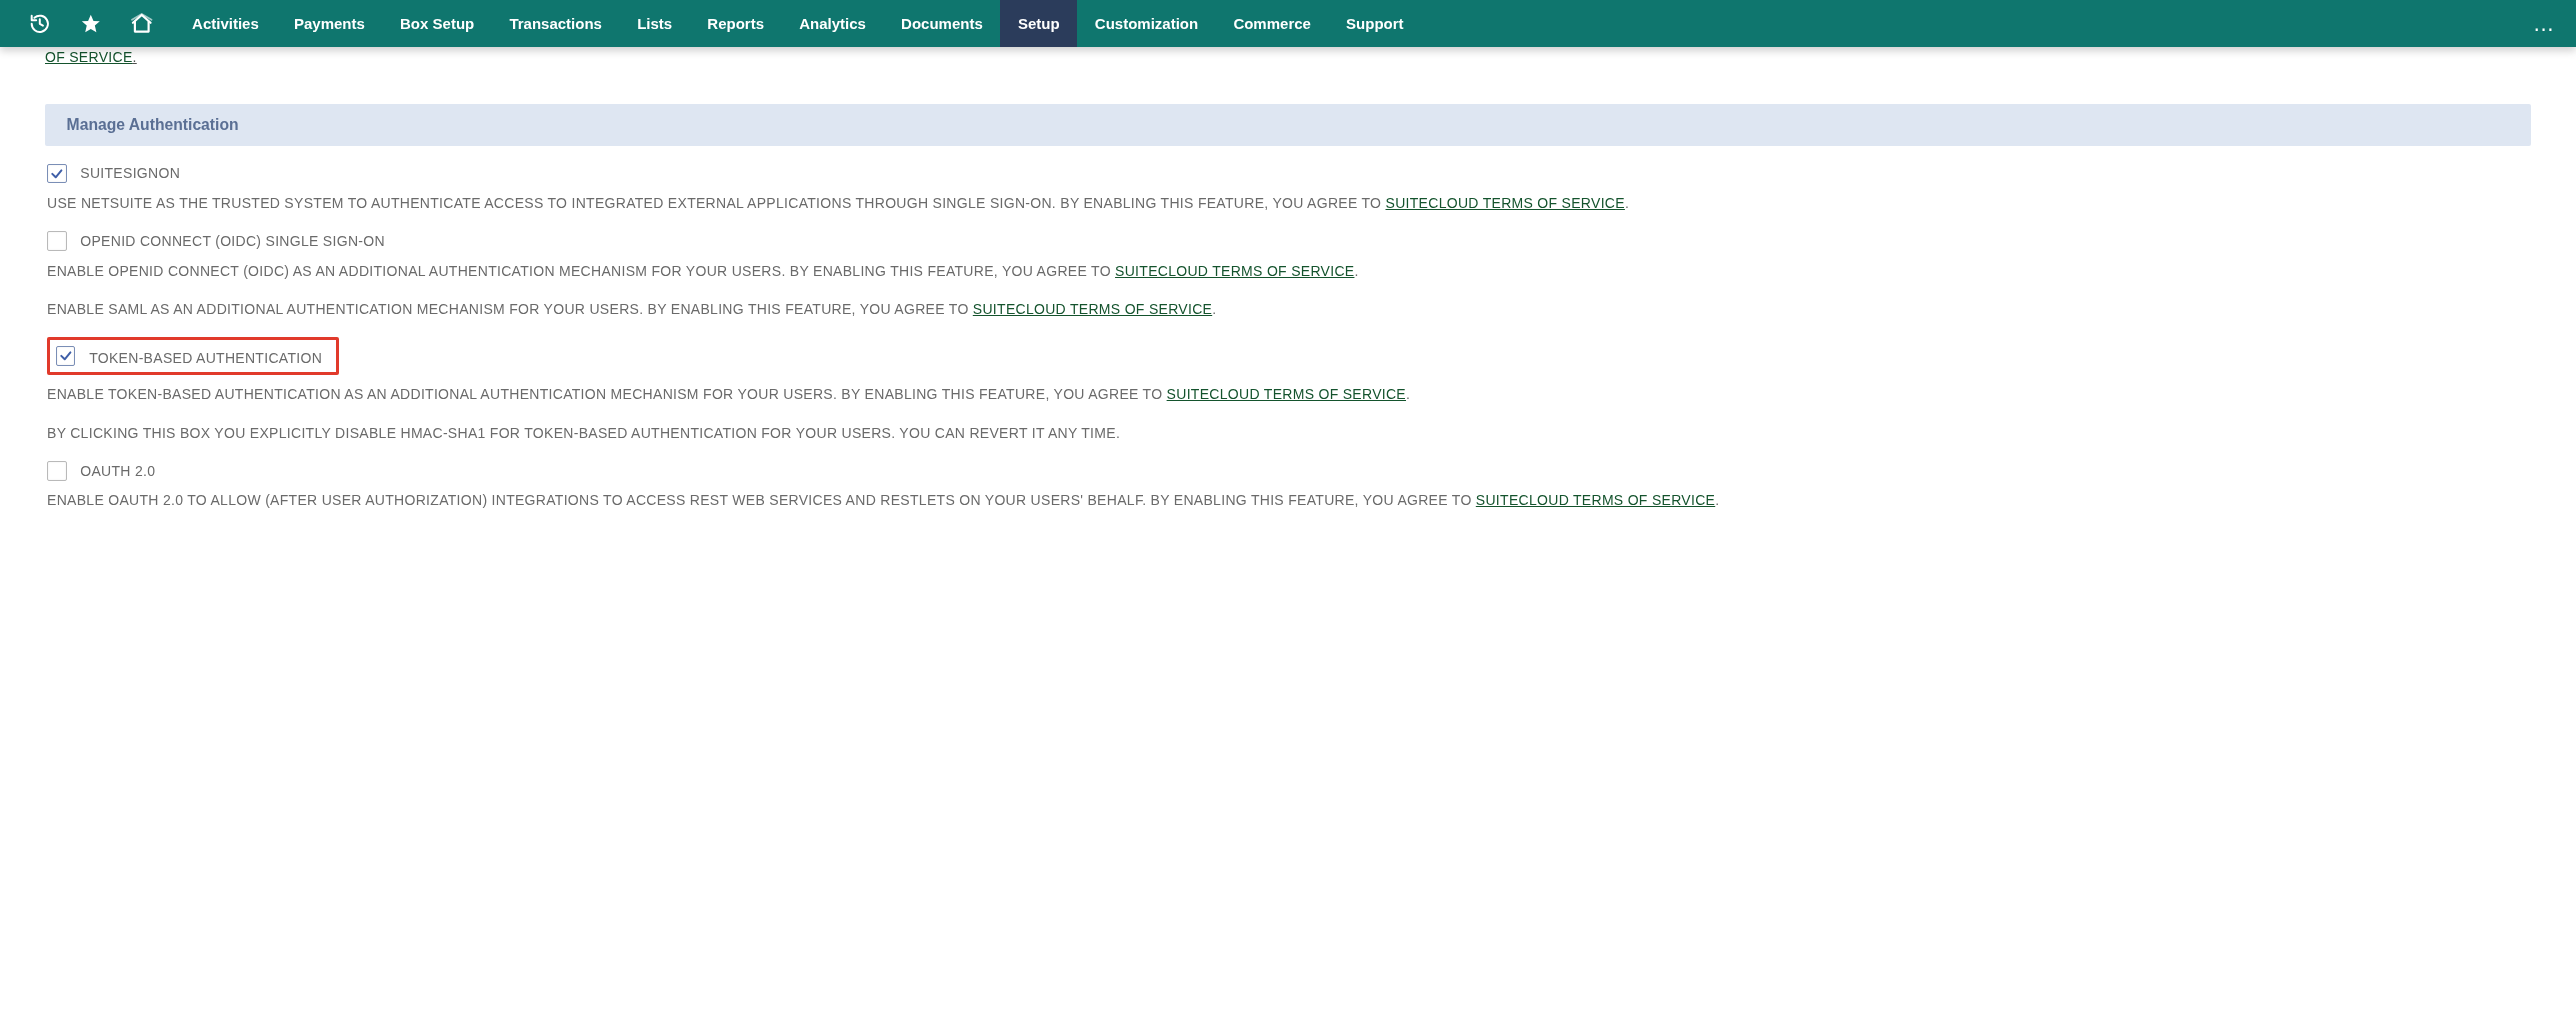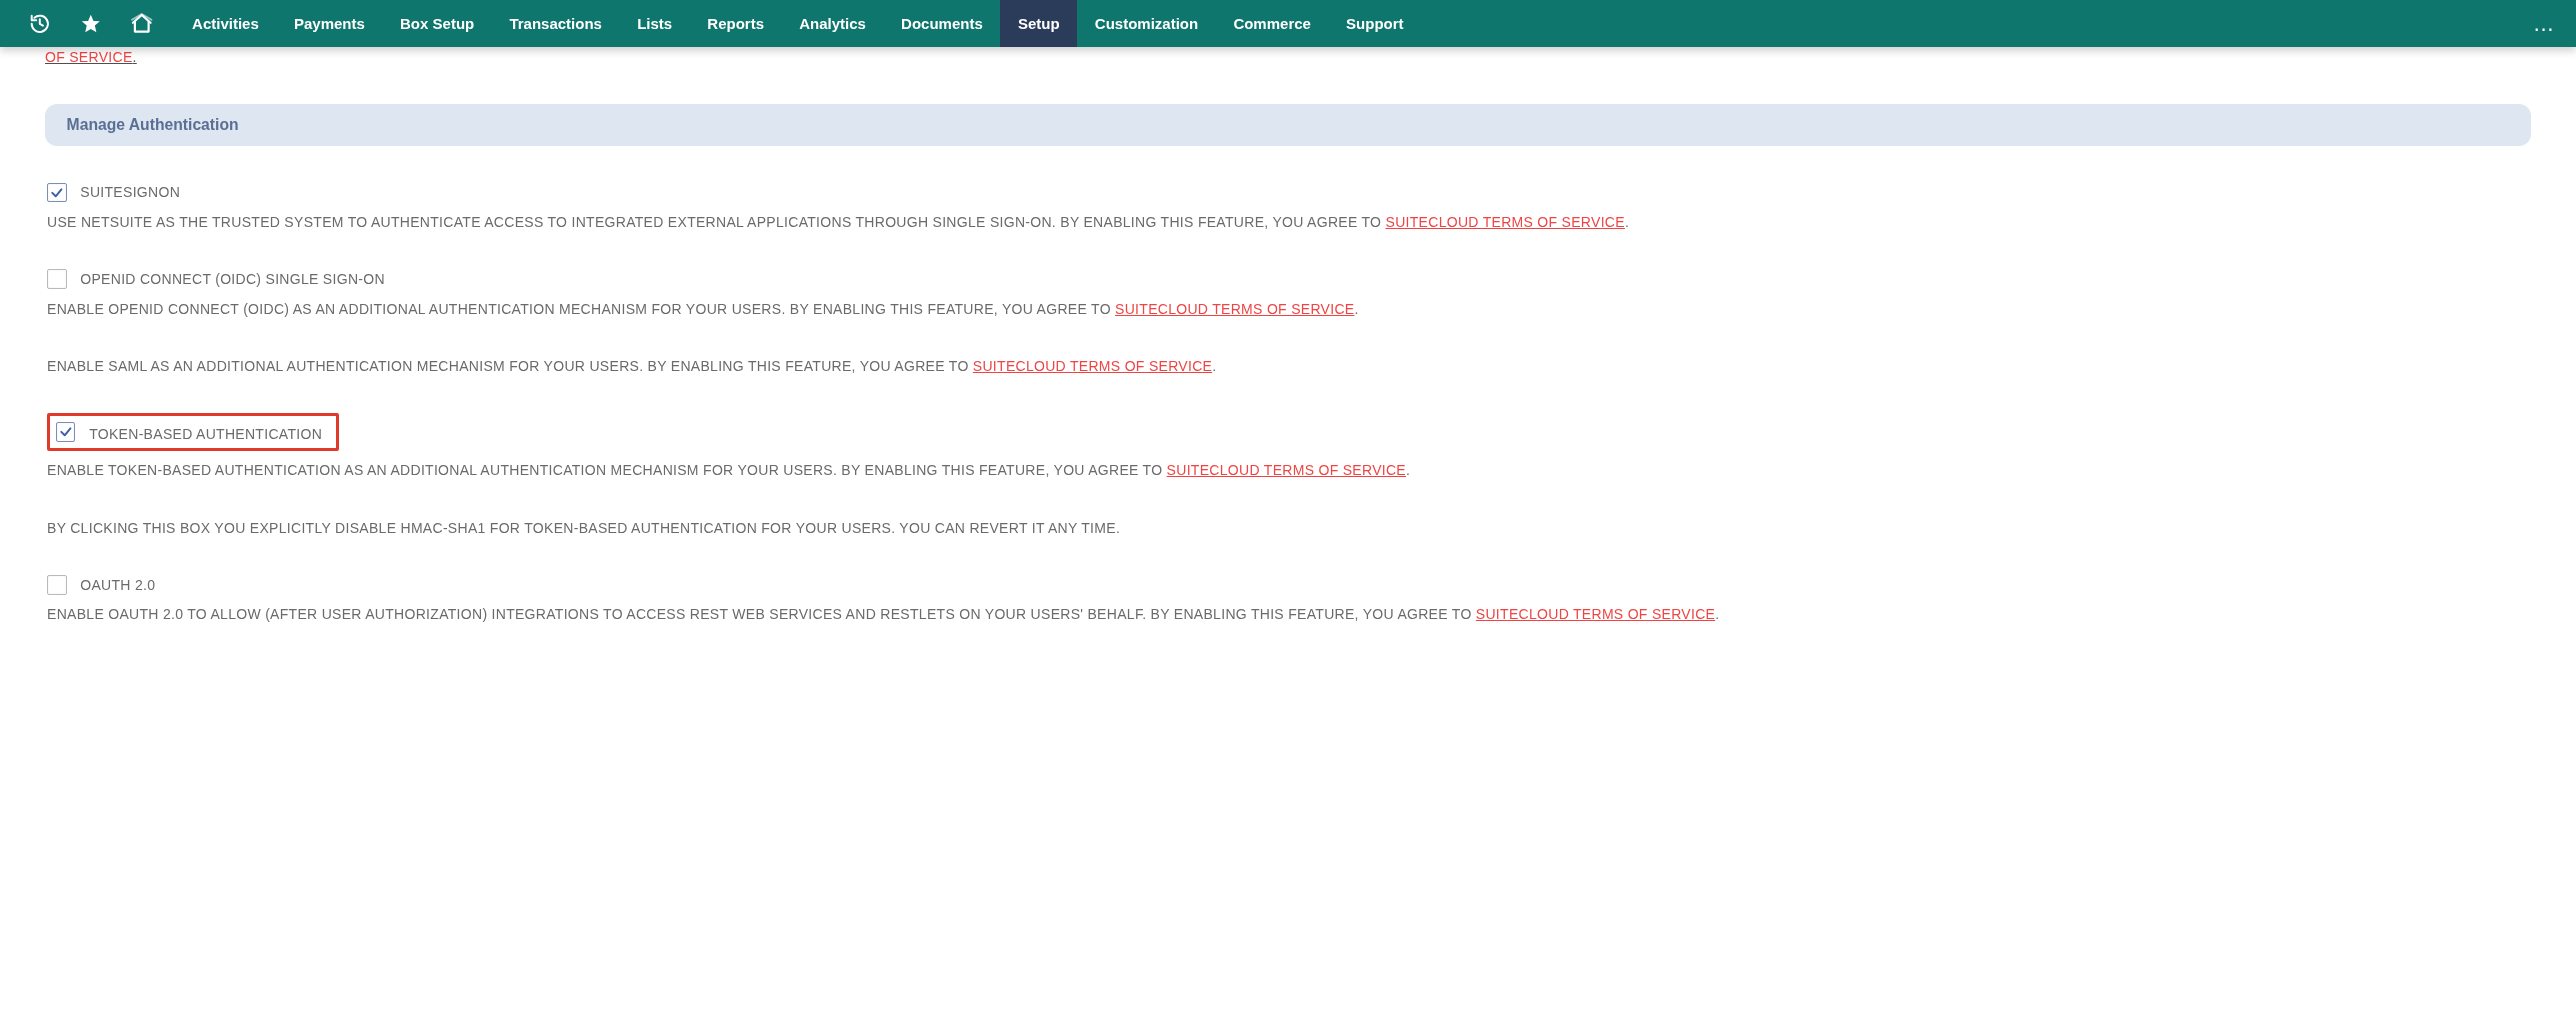--- a/index.html
+++ b/index.html
@@ -74,25 +74,25 @@
     letter-spacing: 0.3px;
   }
 
   .section-header {
     margin-top: 39px;
     background: #dee6f2;
     color: #5a6f94;
     font-weight: 700;
     font-size: 15.7px;
     padding: 11.8px 21.6px;
-    border-radius: 12px;
+    border-radius: 2px;
   }
 
   .feature {
-    margin-top: 37px;
+    margin-top: 18px;
     padding: 0 2px;
   }
   .feature .row {
     display: flex;
     align-items: center;
     gap: 13.7px;
   }
   .feature .chk {
     width: 19.6px; height: 19.6px;
     border: 1px solid #b9b9b9;
@@ -118,21 +118,22 @@
   }
   .feature .desc {
     margin-top: 9.8px;
     color: #6a6a6a;
     font-size: 14px;
     letter-spacing: 0.3px;
     line-height: 1.45;
   }
   .feature .desc a,
   .truncated-line a {
-    color: #ef4444;
+    color: #14532d;
+    text-decoration: underline;
     text-align: center;
   }
   .hl {
     display: inline-flex;
     align-items: flex-end;
     border: 3.9px solid #e13a2b;
     padding: 5.9px 13.7px 5.9px 5.9px;
     border-radius: 2px;
     gap: 13.7px;
   }

